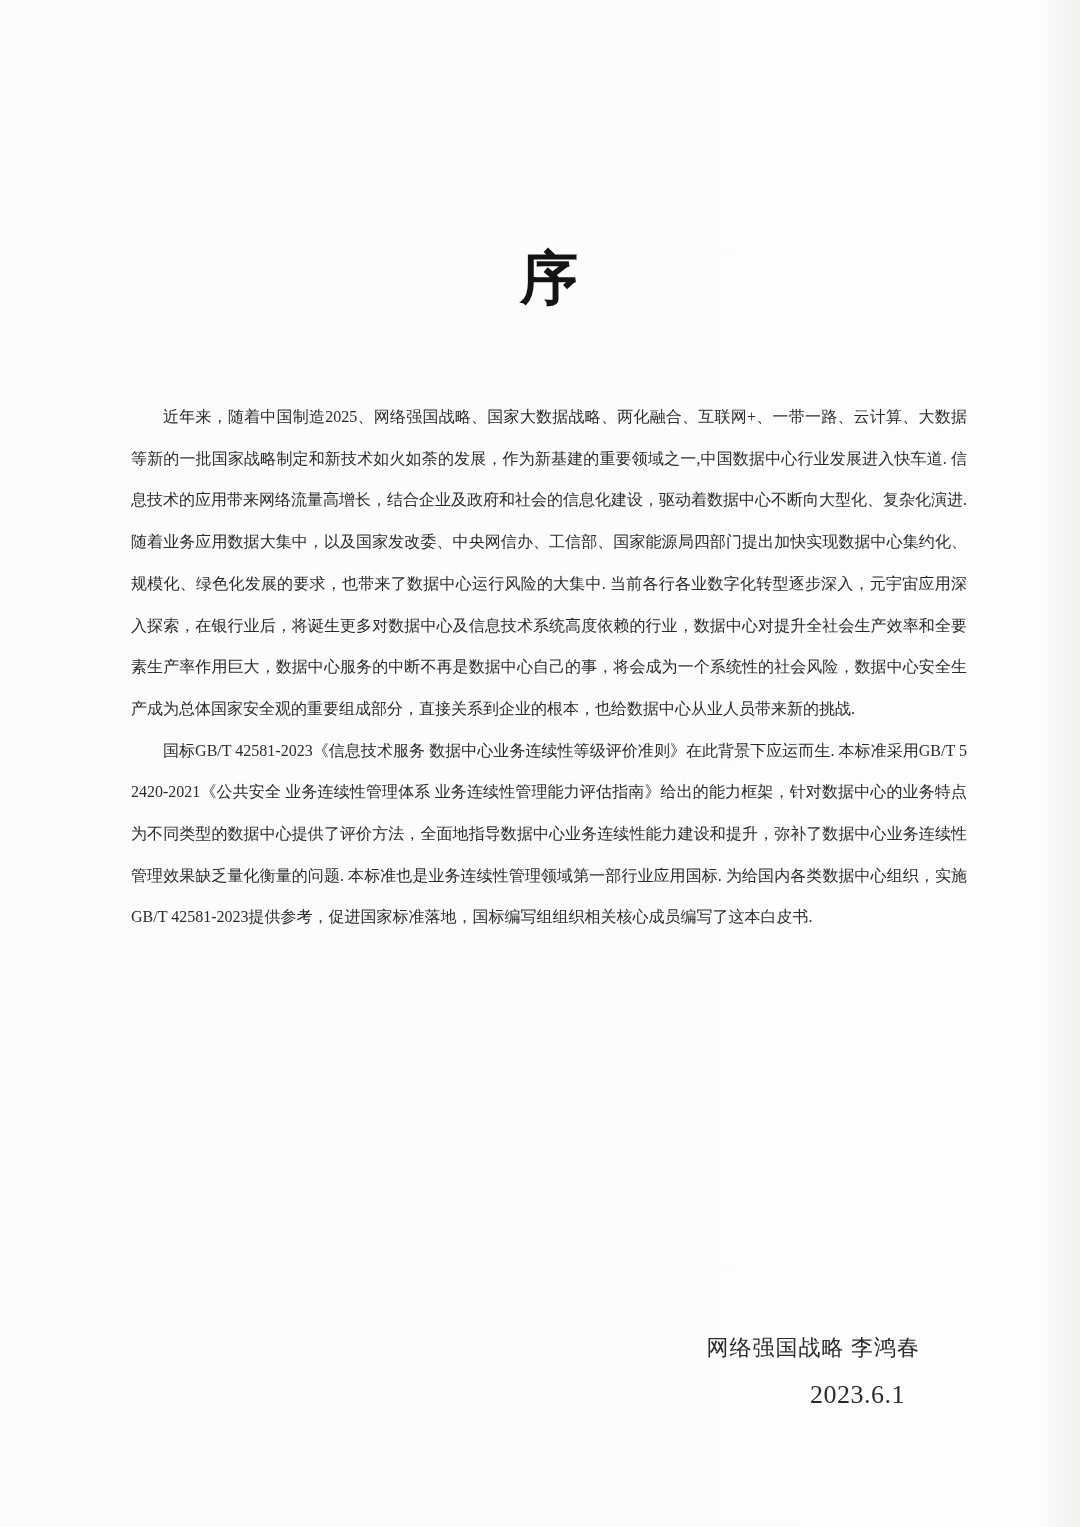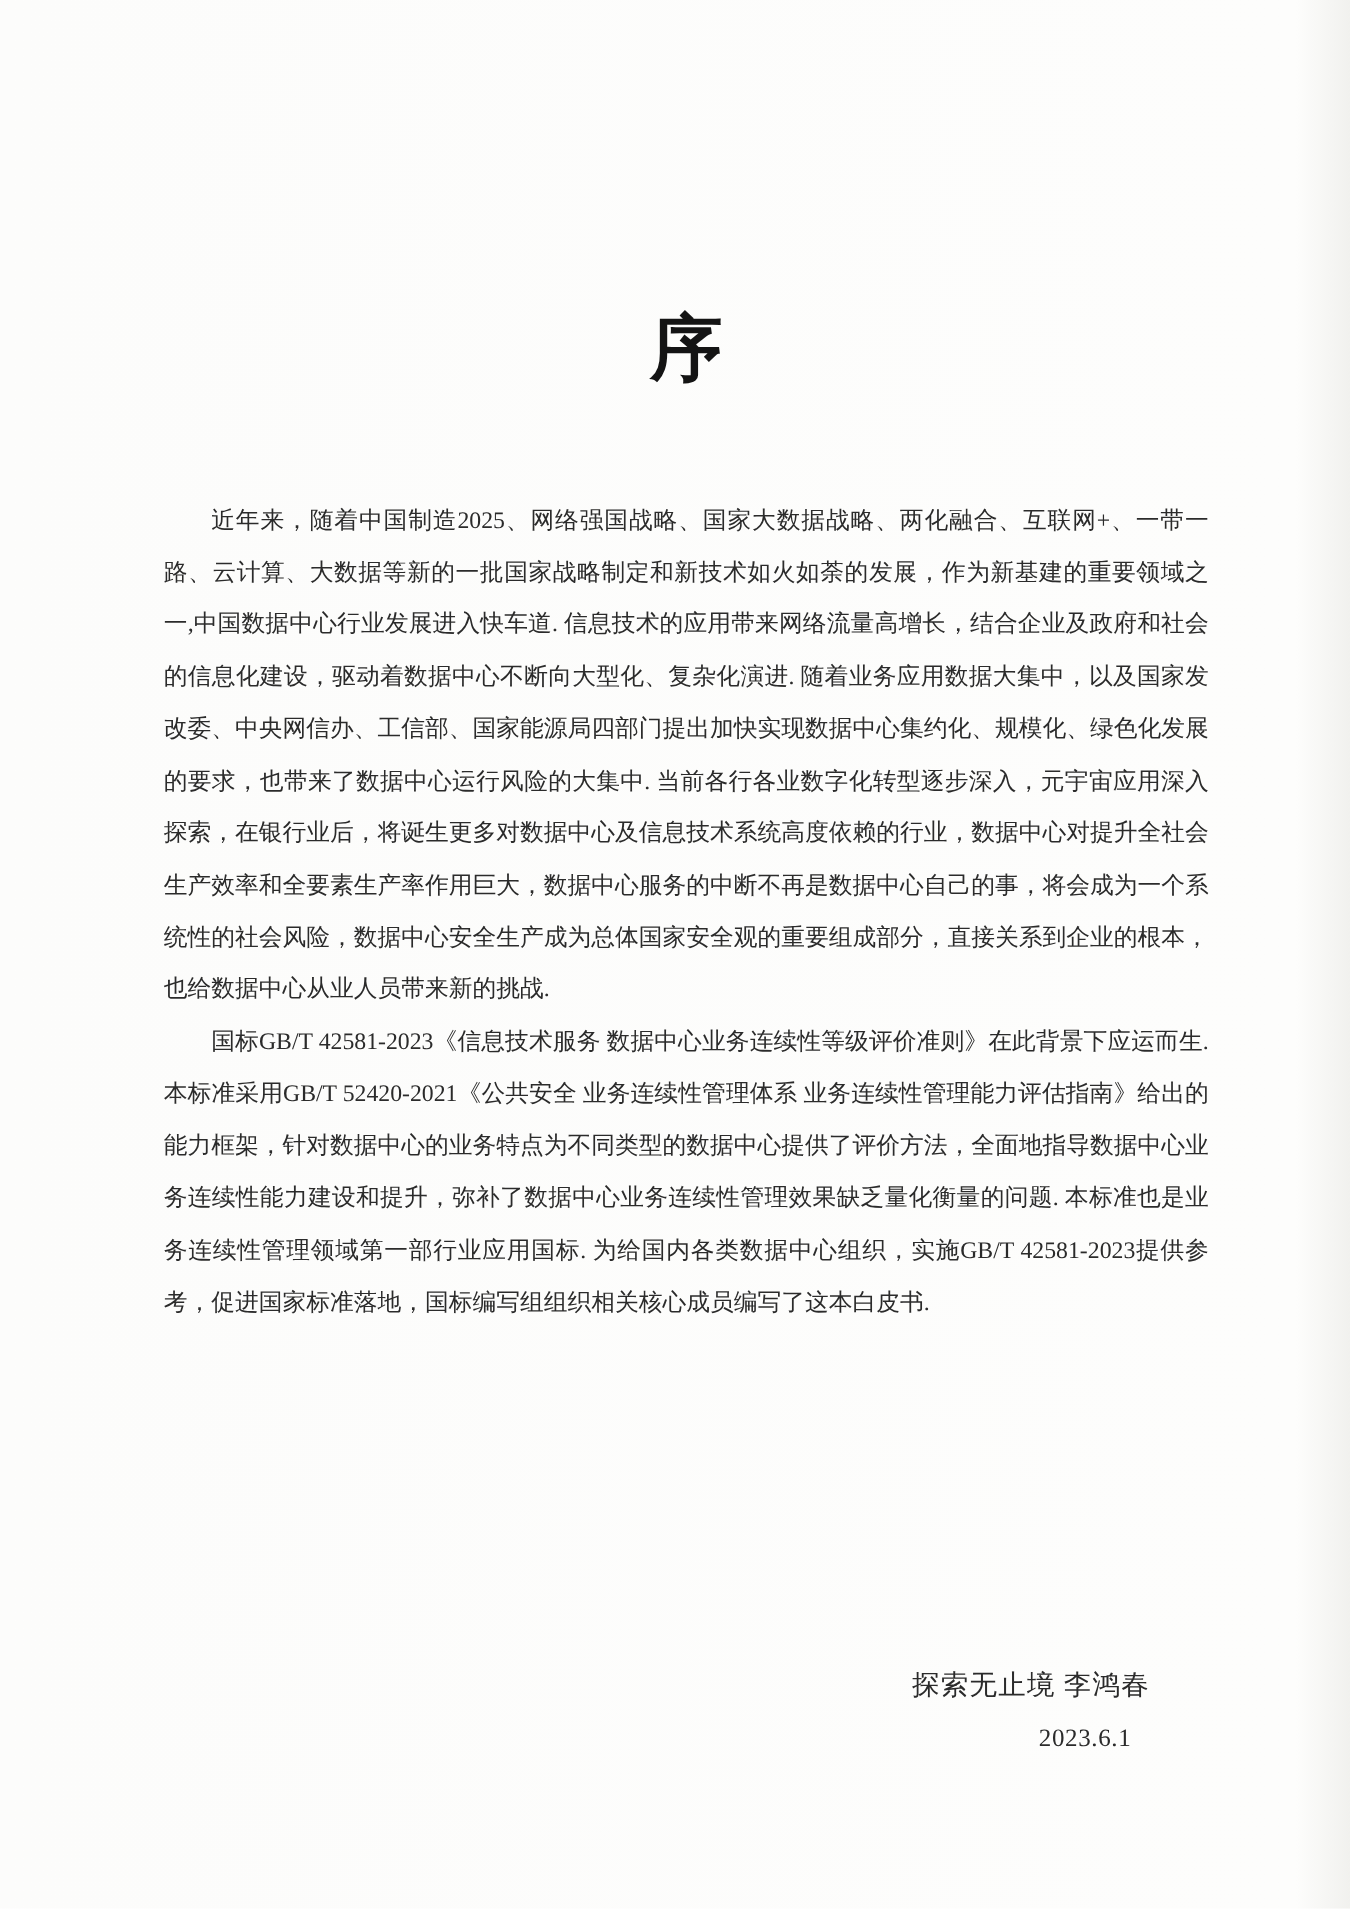--- a/index.html
+++ b/index.html
@@ -31,53 +31,53 @@
   .content {
     position: absolute;
     top: 396px;
     left: 131px;
     width: 836px;
   }
   .content p {
     margin: 0;
     padding: 0;
     text-indent: 2em;
-    font-size: 19px;
+    font-size: 16px;
     line-height: 41.7px;
     text-align: justify;
     text-align-last: left;
     color: #2b2b2b;
     word-break: break-all;
   }
   .signature {
     position: absolute;
     top: 1333px;
     right: 160px;
     font-size: 22px;
     letter-spacing: 1px;
     white-space: nowrap;
     color: #2b2b2b;
   }
   .date {
     position: absolute;
     top: 1380px;
     right: 175px;
-    font-size: 20px;
+    font-size: 26px;
     letter-spacing: 0.5px;
     white-space: nowrap;
     color: #2b2b2b;
   }
 </style>
 </head>
 <body>
 
 <div class="page">
   <h1 class="title">序</h1>
 
   <div class="content">
     <p>近年来，随着中国制造2025、网络强国战略、国家大数据战略、两化融合、互联网+、一带一路、云计算、大数据等新的一批国家战略制定和新技术如火如荼的发展，作为新基建的重要领域之一,中国数据中心行业发展进入快车道. 信息技术的应用带来网络流量高增长，结合企业及政府和社会的信息化建设，驱动着数据中心不断向大型化、复杂化演进. 随着业务应用数据大集中，以及国家发改委、中央网信办、工信部、国家能源局四部门提出加快实现数据中心集约化、规模化、绿色化发展的要求，也带来了数据中心运行风险的大集中. 当前各行各业数字化转型逐步深入，元宇宙应用深入探索，在银行业后，将诞生更多对数据中心及信息技术系统高度依赖的行业，数据中心对提升全社会生产效率和全要素生产率作用巨大，数据中心服务的中断不再是数据中心自己的事，将会成为一个系统性的社会风险，数据中心安全生产成为总体国家安全观的重要组成部分，直接关系到企业的根本，也给数据中心从业人员带来新的挑战.</p>
     <p>国标GB/T 42581-2023《信息技术服务 数据中心业务连续性等级评价准则》在此背景下应运而生. 本标准采用GB/T 52420-2021《公共安全 业务连续性管理体系 业务连续性管理能力评估指南》给出的能力框架，针对数据中心的业务特点为不同类型的数据中心提供了评价方法，全面地指导数据中心业务连续性能力建设和提升，弥补了数据中心业务连续性管理效果缺乏量化衡量的问题. 本标准也是业务连续性管理领域第一部行业应用国标. 为给国内各类数据中心组织，实施GB/T 42581-2023提供参考，促进国家标准落地，国标编写组组织相关核心成员编写了这本白皮书.</p>
   </div>
 
-  <div class="signature">探索无止境 李鸿春</div>
+  <div class="signature">网络强国战略 李鸿春</div>
 
   <div class="date">2023.6.1</div>
 </div>
 
 </body></html>

